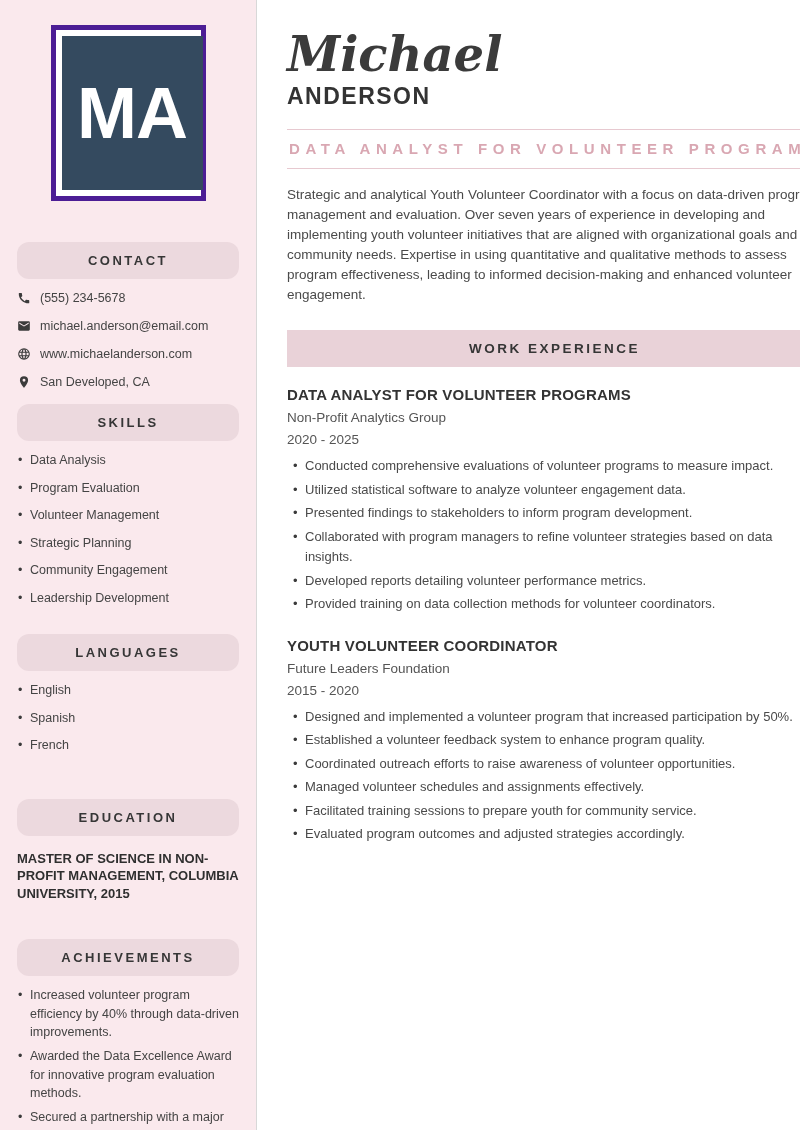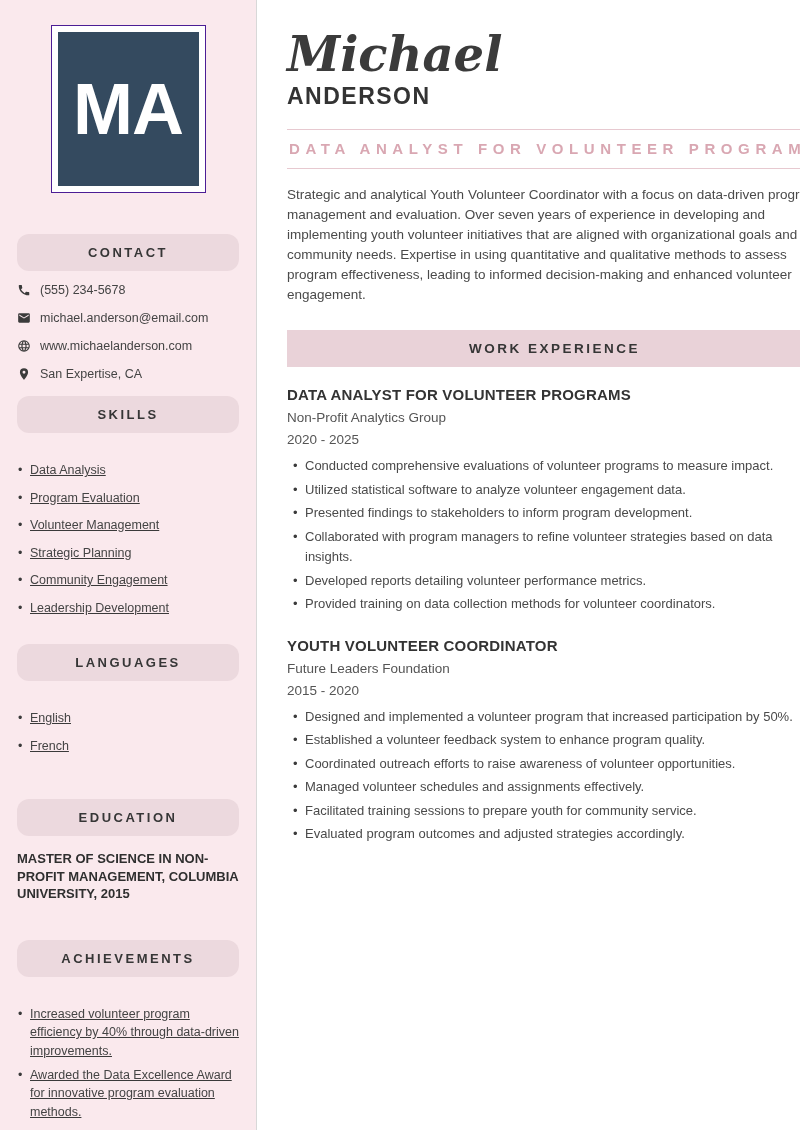--- a/index.html
+++ b/index.html
@@ -13,21 +13,21 @@
   .page { display: flex; width: 800px; height: 1130px; }
 
   
   .sidebar {
     width: 257px; height: 1130px; flex: 0 0 257px;
     background: #fae9ed;
     border-right: 1px solid #d8d8d8;
   }
   .monogram-card {
     width: 155px; margin: 25px auto 0 auto;
-    border: 1px solid #4c1d95;
+    border: 5px solid #4c1d95;
     background: #ffffff;
     padding: 6px;
   }
   .monogram-box {
     width: 141px; height: 154px;
     background: #344a5f;
     display: flex; align-items: center; justify-content: center;
   }
   .monogram-box span {
     color: #ffffff; font-size: 72px; font-weight: bold; letter-spacing: -1px;
@@ -39,21 +39,21 @@
     font-weight: bold; font-size: 13px; letter-spacing: 2.5px;
     color: #363636;
     border-radius: 12px;
   }
   .h-contact { margin-top: 41px; }
   .contact-list { padding: 12px 16px 0 17px; }
   .contact-row { display: flex; align-items: flex-start; margin-bottom: 12px; min-height: 16px; }
   .contact-row svg { width: 14px; height: 14px; flex: 0 0 14px; margin-right: 9px; fill: #3b3b3b; }
   .contact-row .ctext { font-size: 12.5px; color: #444444; }
 
-  .side-list { list-style: none; padding: 28px 16px 0 30px; text-decoration: underline; }
+  .side-list { list-style: none; padding: 10px 16px 0 30px; }
   .side-list li {
     position: relative; font-size: 12.5px; color: #444444;
     line-height: 18.5px; margin-bottom: 5.5px; padding-left: 0;
   }
   .side-list li::before {
     content: "•"; position: absolute; left: -12px; color: #3a3a3a;
   }
   .skills-list li, .lang-list li { margin-bottom: 9px; }
 
   .h-skills { margin-top: 13px; }
@@ -143,39 +143,40 @@
       <div class="contact-row">
         <svg viewBox="0 0 24 24">
             <path d="M12 2a10 10 0 1 0 0 20 10 10 0 0 0 0-20zm6.93 6h-2.95a15.6 15.6 0 0 0-1.38-3.56A8.03 8.03 0 0 1 18.93 8zM12 4.04c.83 1.2 1.48 2.53 1.91 3.96h-3.82A14 14 0 0 1 12 4.04zM4.26 14A8.1 8.1 0 0 1 4 12c0-.69.1-1.36.26-2h3.38a16.5 16.5 0 0 0 0 4H4.26zm.82 2h2.95c.32 1.25.78 2.45 1.38 3.56A8.03 8.03 0 0 1 5.08 16zm2.95-8H5.08a8.03 8.03 0 0 1 4.33-3.56A15.6 15.6 0 0 0 8.03 8zM12 19.96A13.8 13.8 0 0 1 10.09 16h3.82A13.8 13.8 0 0 1 12 19.96zM14.34 14H9.66a14.6 14.6 0 0 1 0-4h4.68a14.6 14.6 0 0 1 0 4zm.25 5.56c.6-1.11 1.06-2.31 1.38-3.56h2.95a8.03 8.03 0 0 1-4.33 3.56zM16.36 14a16.5 16.5 0 0 0 0-4h3.38c.16.64.26 1.31.26 2s-.1 1.36-.26 2h-3.38z"></path>
           </svg>
         <span class="ctext">www.michaelanderson.com</span>
       </div>
       <div class="contact-row">
         <svg viewBox="0 0 24 24">
             <path d="M12 2a7 7 0 0 0-7 7c0 5.25 7 13 7 13s7-7.75 7-13a7 7 0 0 0-7-7zm0 9.5A2.5 2.5 0 1 1 12 6.5a2.5 2.5 0 0 1 0 5z"></path>
           </svg>
-        <span class="ctext">San Expertise, CA</span>
+        <span class="ctext">San Developed, CA</span>
       </div>
     </div>
 
     <div class="side-heading h-skills">SKILLS</div>
     <ul class="side-list skills-list">
 
     <li>Data Analysis</li>
         <li>Program Evaluation</li>
         <li>Volunteer Management</li>
         <li>Strategic Planning</li>
         <li>Community Engagement</li>
         <li>Leadership Development</li>
       </ul>
 
     <div class="side-heading h-languages">LANGUAGES</div>
     <ul class="side-list lang-list">
 
     <li>English</li>
+        <li>Spanish</li>
         <li>French</li>
       </ul>
 
     <div class="side-heading h-education">EDUCATION</div>
     <p class="edu-text">MASTER OF SCIENCE IN NON-PROFIT MANAGEMENT, COLUMBIA UNIVERSITY, 2015</p>
 
     <div class="side-heading h-achievements">ACHIEVEMENTS</div>
     <ul class="side-list achievements-list">
 
     <li>Increased volunteer program efficiency by 40% through data-driven improvements.</li>

